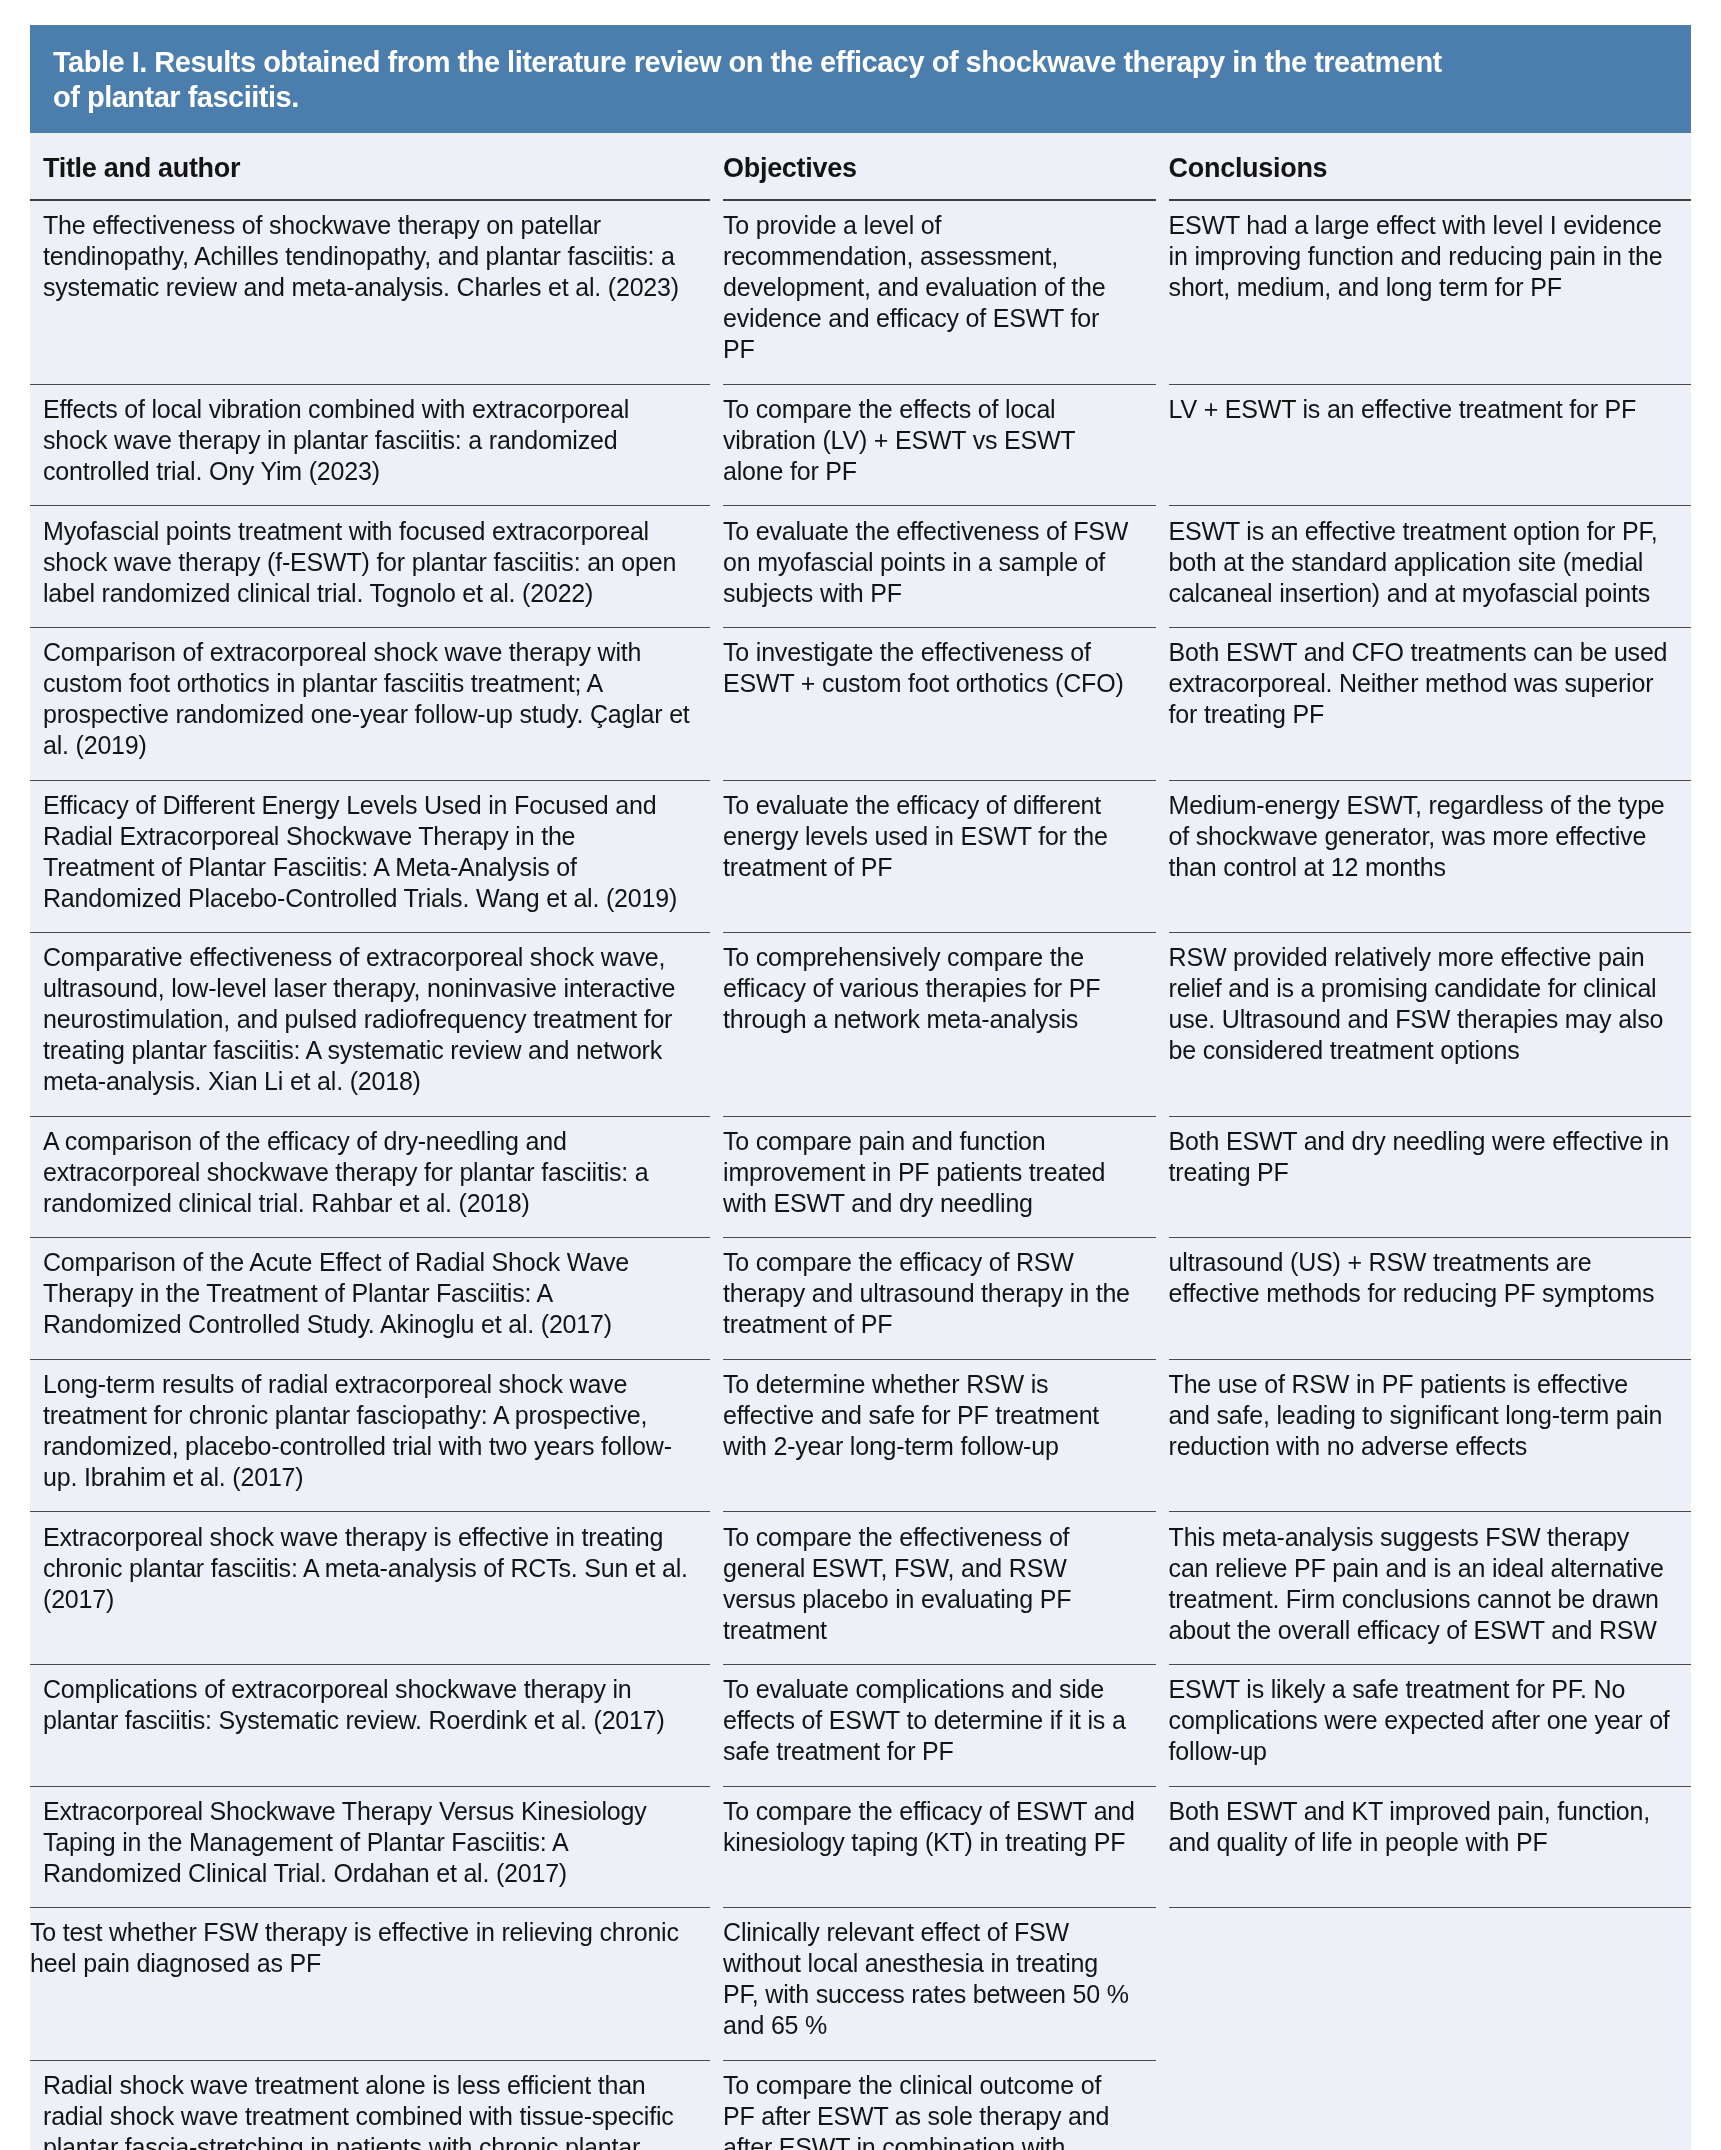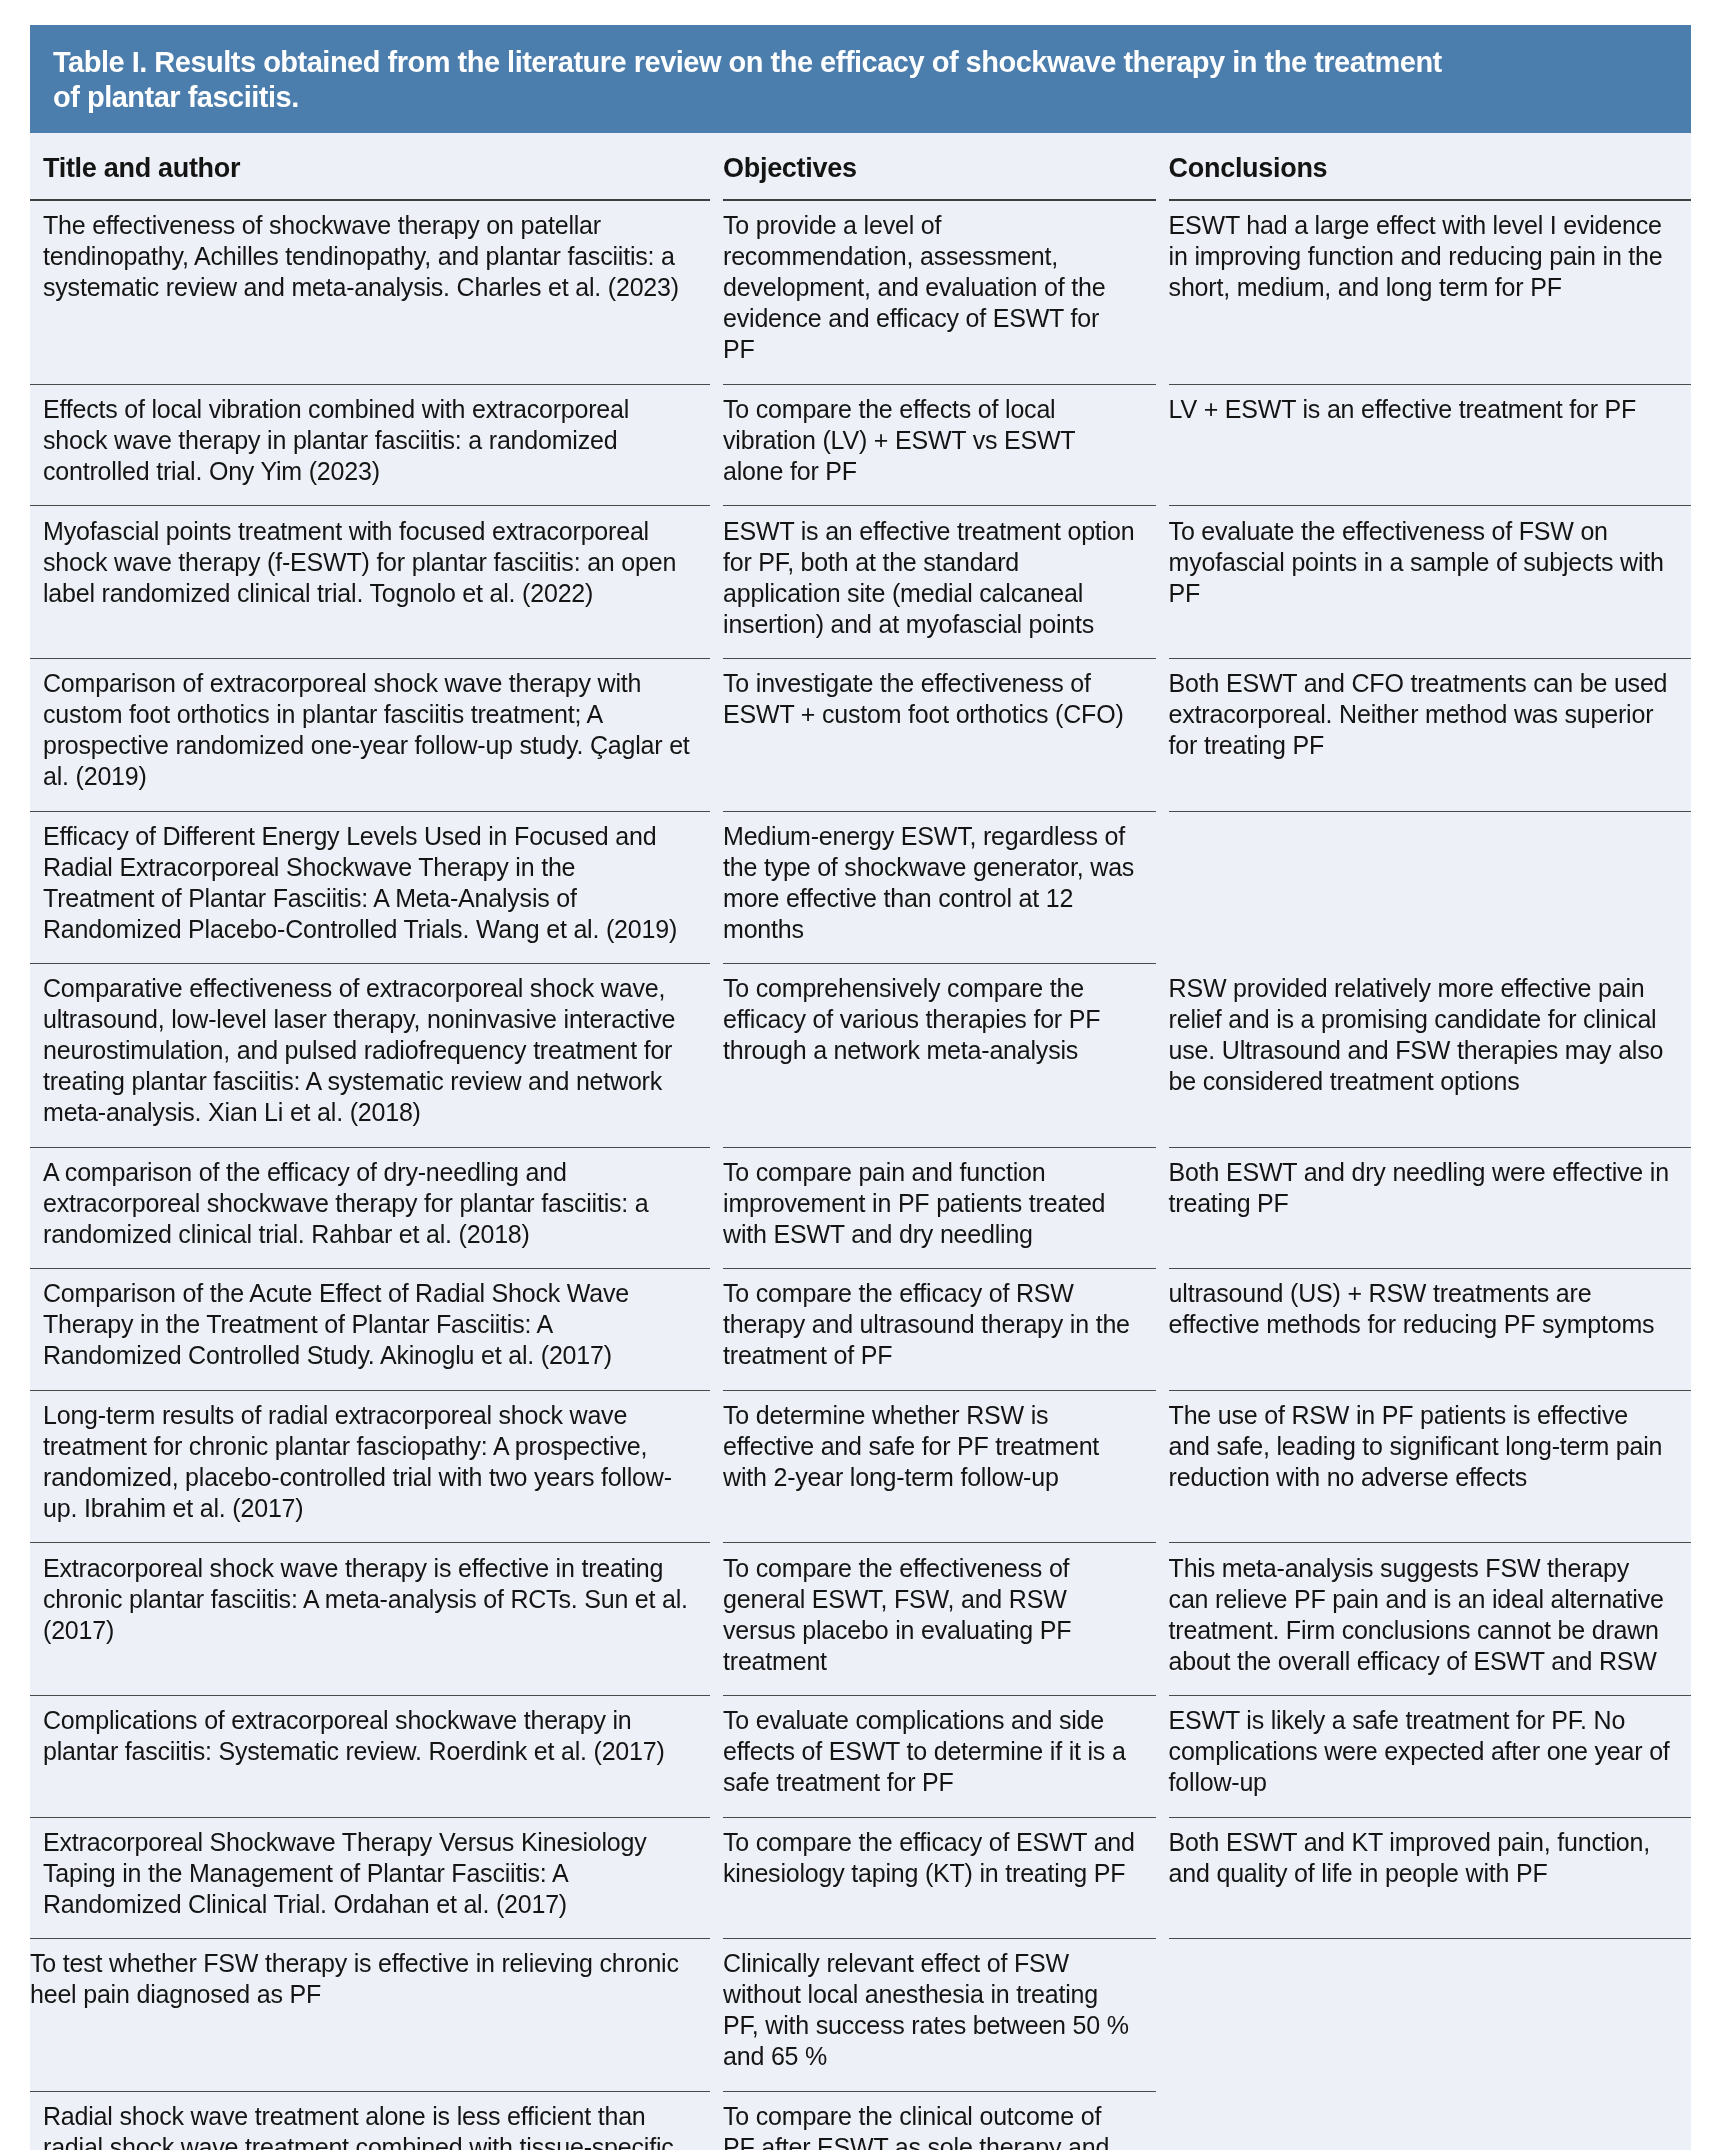--- a/index.html
+++ b/index.html
@@ -74,32 +74,33 @@
     </div>
 
     <div class="grid-row">
       <div class="cell first">Effects of local vibration combined with extracorporeal shock wave therapy in plantar fasciitis: a randomized controlled trial. Ony Yim (2023)</div>
       <div class="cell">To compare the effects of local vibration (LV) + ESWT vs ESWT alone for PF</div>
       <div class="cell">LV + ESWT is an effective treatment for PF</div>
     </div>
 
     <div class="grid-row">
       <div class="cell first">Myofascial points treatment with focused extracorporeal shock wave therapy (f-ESWT) for plantar fasciitis: an open label randomized clinical trial. Tognolo et al. (2022)</div>
+      <div class="cell">To evaluate the effectiveness of FSW on myofascial points in a sample of subjects with PF</div>
       <div class="cell">ESWT is an effective treatment option for PF, both at the standard application site (medial calcaneal insertion) and at myofascial points</div>
-      <div class="cell">To evaluate the effectiveness of FSW on myofascial points in a sample of subjects with PF</div>
     </div>
 
     <div class="grid-row">
       <div class="cell first">Comparison of extracorporeal shock wave therapy with custom foot orthotics in plantar fasciitis treatment; A prospective randomized one-year follow-up study. Çaglar et al. (2019)</div>
       <div class="cell">To investigate the effectiveness of ESWT + custom foot orthotics (CFO)</div>
       <div class="cell">Both ESWT and CFO treatments can be used extracorporeal. Neither method was superior for treating PF</div>
     </div>
 
     <div class="grid-row">
       <div class="cell first">Efficacy of Different Energy Levels Used in Focused and Radial Extracorporeal Shockwave Therapy in the Treatment of Plantar Fasciitis: A Meta-Analysis of Randomized Placebo-Controlled Trials. Wang et al. (2019)</div>
+      <div class="cell">To evaluate the efficacy of different energy levels used in ESWT for the treatment of PF</div>
       <div class="cell">Medium-energy ESWT, regardless of the type of shockwave generator, was more effective than control at 12 months</div>
     </div>
 
     <div class="grid-row">
       <div class="cell first">Comparative effectiveness of extracorporeal shock wave, ultrasound, low-level laser therapy, noninvasive interactive neurostimulation, and pulsed radiofrequency treatment for treating plantar fasciitis: A systematic review and network meta-analysis. Xian Li et al. (2018)</div>
       <div class="cell">To comprehensively compare the efficacy of various therapies for PF through a network meta-analysis</div>
       <div class="cell">RSW provided relatively more effective pain relief and is a promising candidate for clinical use. Ultrasound and FSW therapies may also be considered treatment options</div>
     </div>
 
     <div class="grid-row">

